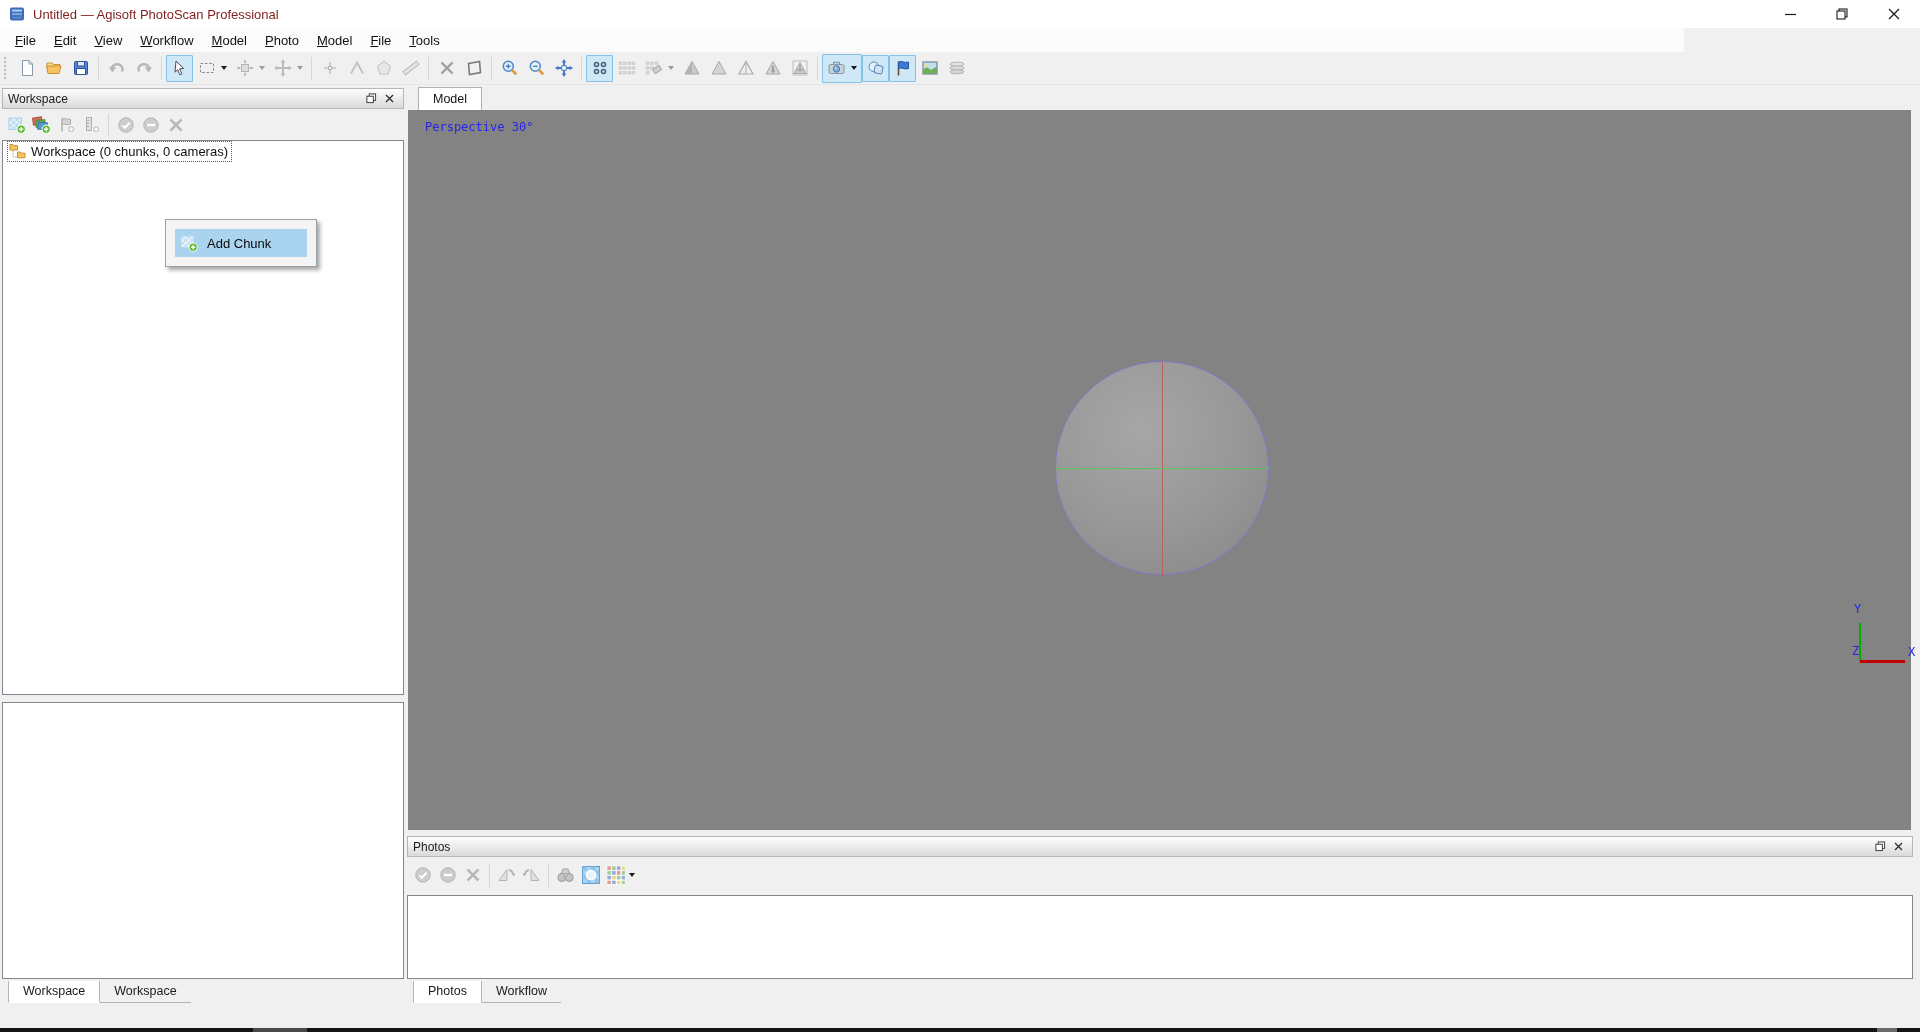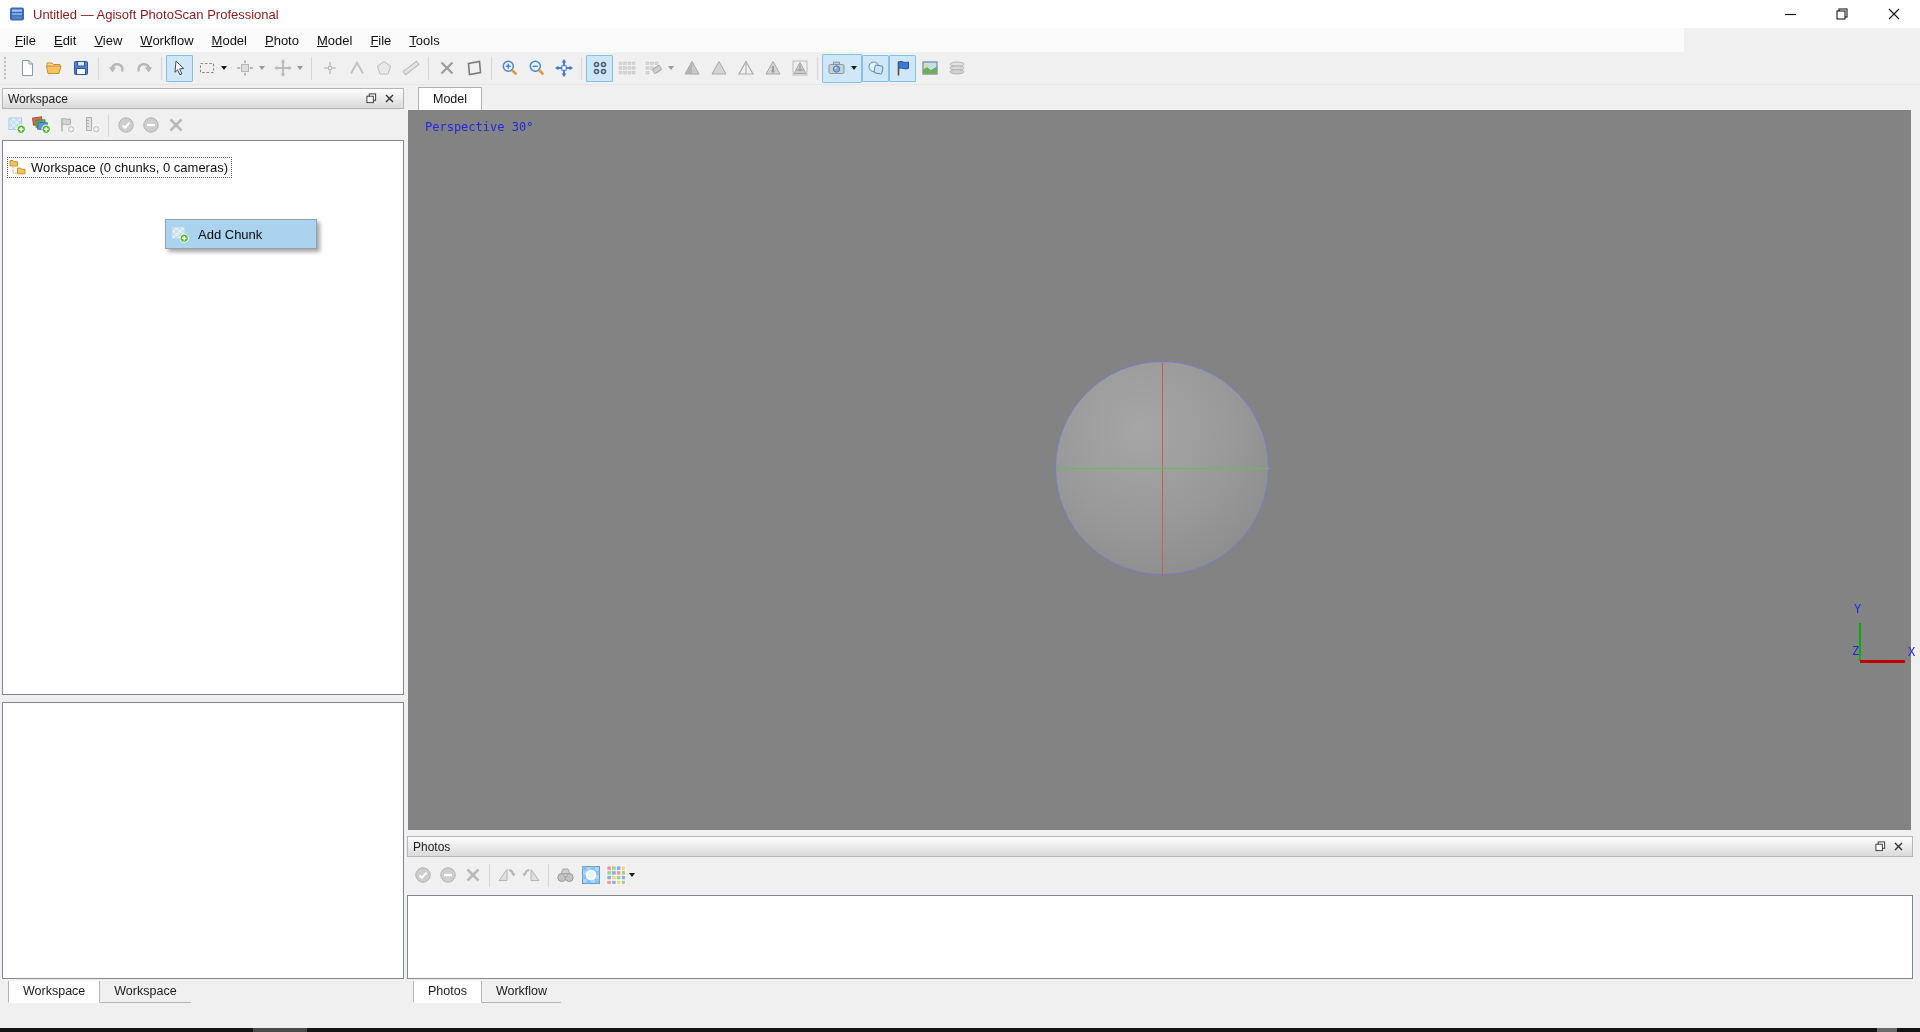--- a/index.html
+++ b/index.html
@@ -31,21 +31,21 @@
   .dda.dis { border-top-color:#9a9a9a; }
 
   
   .phead { position:absolute; height:21px; background:linear-gradient(#fdfdfd,#dadada); border:1px solid #b6b6b6; display:flex; align-items:center; padding:0 5px; font-size:12px; color:#1a1a1a; }
   .phead .sp { flex:1; }
   .phead-btn { width:18px; height:16px; display:flex; align-items:center; justify-content:center; }
   .panel-toolbar { position:absolute; display:flex; align-items:center; }
   .pt { width:25px; height:25px; display:flex; align-items:center; justify-content:center; }
   .white-panel { position:absolute; background:#ffffff; border:1px solid #82878f; }
 
-  .tree-item { position:absolute; left:4px; top:16px; display:flex; align-items:center; gap:5px; padding:1px 3px 1px 1px; border:1px dotted #5a5a5a; }
+  .tree-item { position:absolute; left:4px; top:0; display:flex; align-items:center; gap:5px; padding:1px 3px 1px 1px; border:1px dotted #5a5a5a; }
   .tree-label { font-size:13px; color:#101010; white-space:nowrap; }
 
   
   .dock-tabs { position:absolute; display:flex; align-items:flex-start; height:24px; }
   .dtab { padding:3px 14px 4px 14px; font-size:12.5px; color:#1a1a1a; border-bottom:1px solid #b4b4b4; }
   .dtab.active { background:#ffffff; border:1px solid #b4b4b4; border-top:none; border-bottom:1px solid #fff; }
 
   
   .model-tabbar { position:absolute; left:408px; top:87px; width:1506px; height:23px; display:flex; align-items:flex-end; }
   .mtab { padding:4px 14px 4px 14px; font-size:12.5px; background:#ffffff; border:1px solid #b0b0b0; border-bottom:none; margin-left:10px; }
@@ -63,21 +63,21 @@
   .photos-toolbar { left:410px; top:858px; height:34px; }
 
   
   .statusbar { position:absolute; left:0; top:1006px; width:1920px; height:22px; background:#f0f0f0; display:flex; align-items:center; padding-left:8px; border-top:1px solid #e4e4e4; }
   .bottom-strip { position:absolute; left:0; top:1028px; width:1920px; height:4px; background:#141414; }
   .strip-notch1 { position:absolute; left:253px; top:0; width:54px; height:4px; background:#4a4a4a; }
   .strip-notch2 { position:absolute; left:1877px; top:0; width:20px; height:4px; background:#6a6a6a; }
   .net-icon { position:absolute; right:7px; top:2px; }
 
   
-  .ctx-menu { position:absolute; left:165px; top:219px; width:152px; background:#f4f4f4; border:1px solid #9aa0a6; padding:0; box-shadow:3px 3px 4px rgba(0,0,0,0.35); z-index:20; }
+  .ctx-menu { position:absolute; left:165px; top:219px; width:152px; background:#f4f4f4; border:1px solid #9aa0a6; padding:9px; box-shadow:3px 3px 4px rgba(0,0,0,0.35); z-index:20; }
   .ctx-item { height:28px; display:flex; align-items:center; gap:9px; padding:0 8px 0 5px; background:#a9d3ef; font-size:13px; color:#0a0a0a; }
 
   svg { display:block; }
 </style>
 </head>
 <body>
 
 <div class="screen">
 
   <div class="titlebar">

